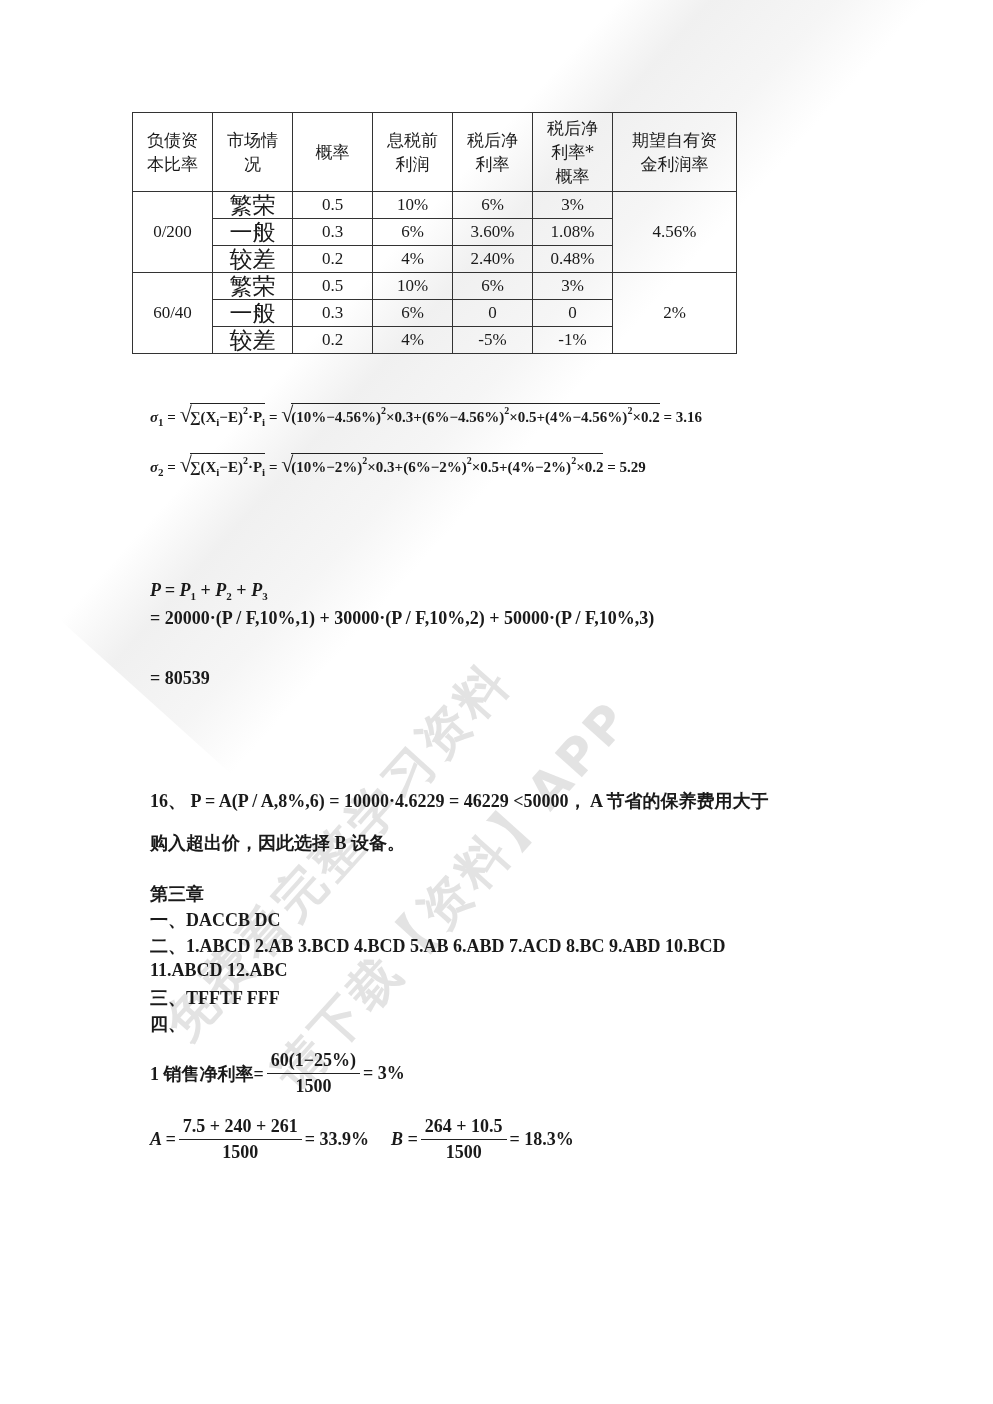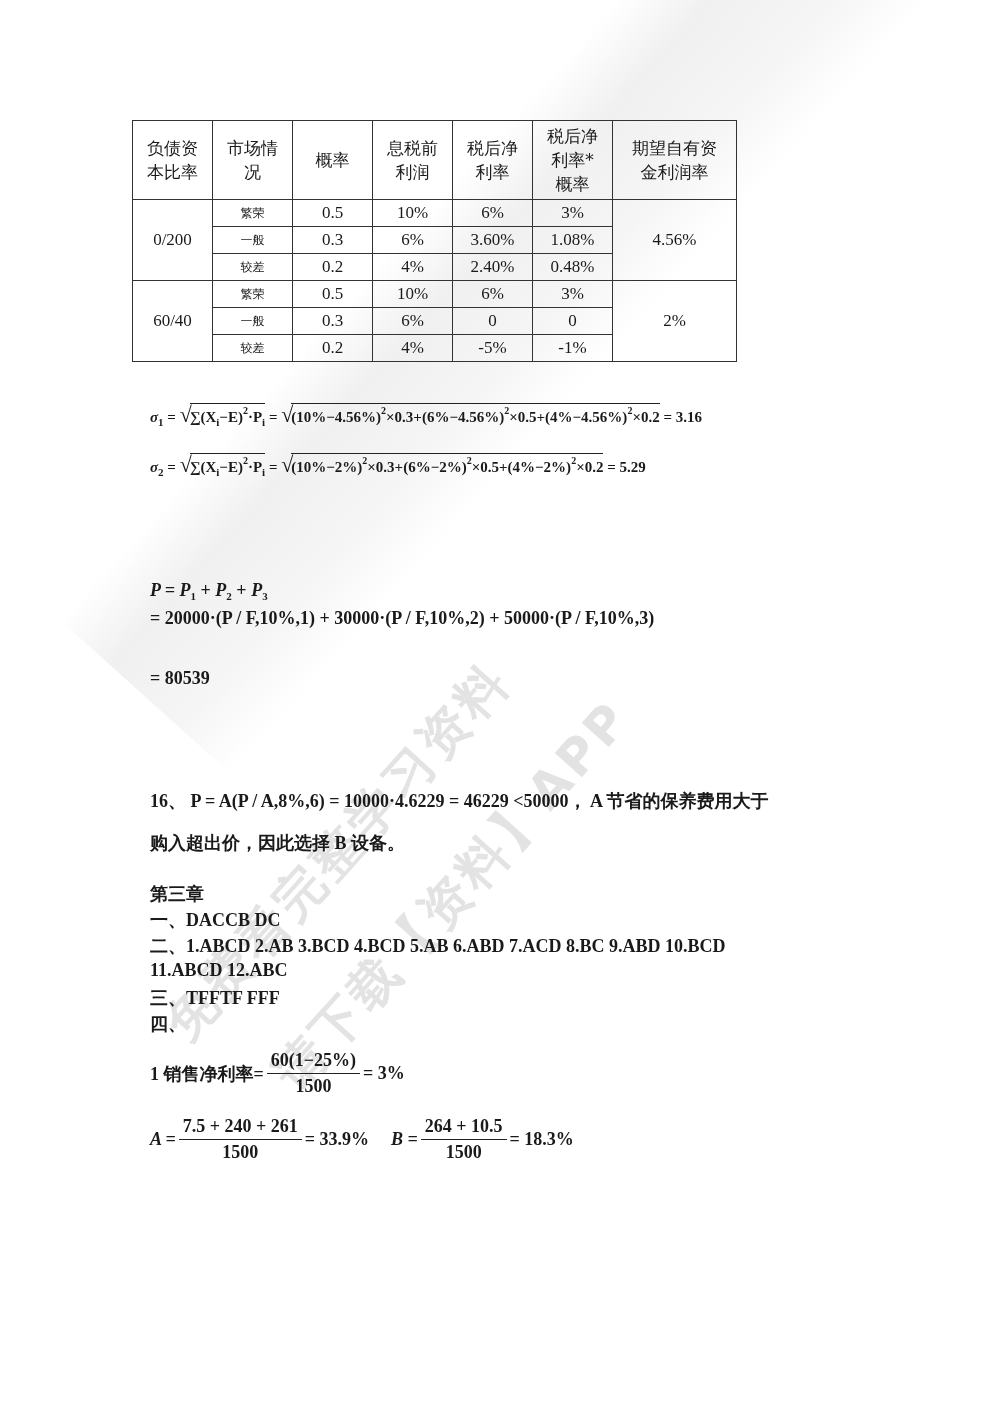--- a/index.html
+++ b/index.html
@@ -21,29 +21,29 @@
     position: absolute; white-space: nowrap;
     font-family: "DejaVu Sans", sans-serif; font-weight: bold; font-size: 50px;
     color: rgba(175,175,175,0.35); letter-spacing: 4px;
     transform: rotate(-48deg); transform-origin: 0 0;
   }
   .wm-1 { left: 150px; top: 1010px; }
   .wm-2 { left: 260px; top: 1060px; }
 
   
   table.ratio {
-    position: absolute; left: 132px; top: 120px; z-index: 1;
+    position: absolute; left: 132px; top: 112px; z-index: 1;
     border-collapse: collapse; font-size: 17px; text-align: center;
   }
   table.ratio td, table.ratio th {
     border: 1px solid #333; padding: 0; font-weight: normal; line-height: 26px;
   }
   table.ratio th { height: 78px; line-height: 24px; font-family: "DejaVu Serif", serif; font-size: 17px; }
   table.ratio td { height: 26px; }
-  .cn { font-family: "DejaVu Serif", serif; font-size: 12px; }
+  .cn { font-family: "DejaVu Serif", serif; font-size: 23px; }
 
   
   .ln { position: absolute; left: 150px; z-index: 1; font-size: 18px; white-space: nowrap; font-weight: bold; }
   .math i { font-style: italic; }
   .sub { font-size: 11px; vertical-align: -4px; }
   .sup { font-size: 10px; vertical-align: 8px; }
   .sqrt { display: inline-block; border-top: 1.5px solid #222; padding-top: 1px; margin-left: -2px; }
   .frac { display: inline-block; vertical-align: middle; text-align: center; margin: 0 3px; }
   .frac .num { display: block; border-bottom: 1px solid #222; padding: 0 4px 2px; }
   .frac .den { display: block; padding-top: 2px; }

